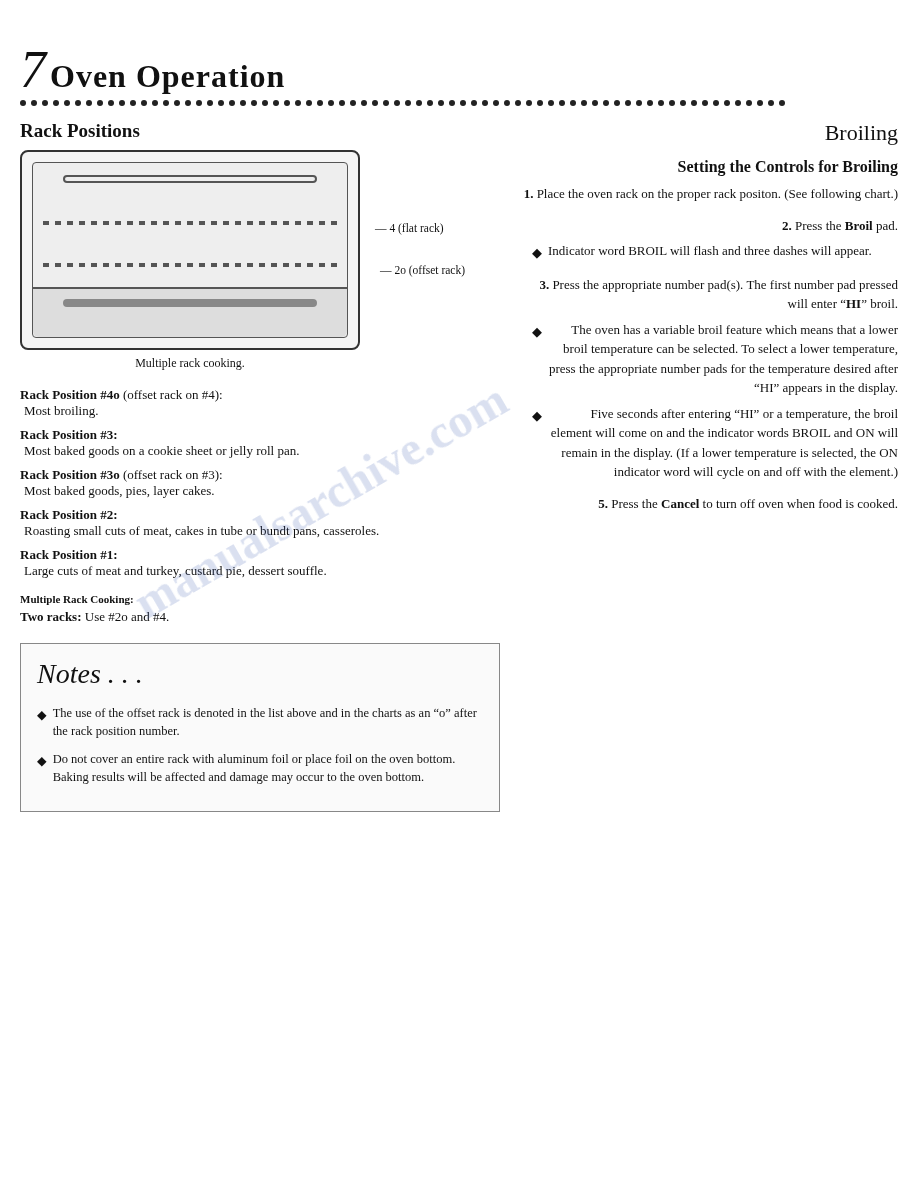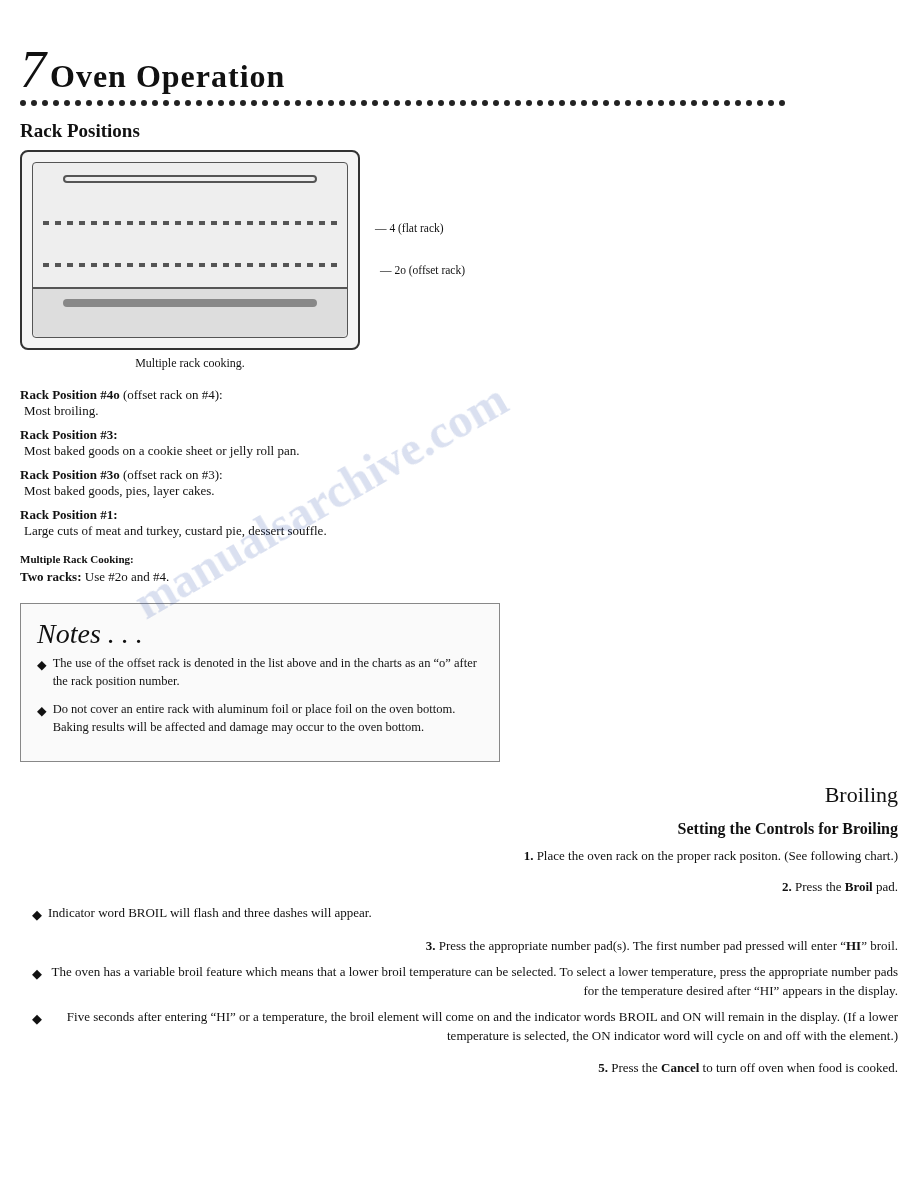--- a/index.html
+++ b/index.html
@@ -50,21 +50,20 @@
       display: inline-block;
       width: 6px;
       height: 6px;
       background: #222;
       border-radius: 50%;
     }
     
     .two-col {
       display: flex;
       gap: 20px;
-      flex-direction: column;
     }
     .left-col {
       width: 480px;
       flex-shrink: 0;
     }
     .right-col {
       flex: 1;
       text-align: right;
     }
     
@@ -153,21 +152,21 @@
       border: 1.5px solid #888;
       padding: 14px 16px;
       margin-top: 18px;
       background: #fafafa;
       width: 100%;
     }
     .notes-title {
       font-family: cursive, 'Times New Roman', serif;
       font-size: 26px;
       font-style: italic;
-      margin-bottom: 4px;
+      margin-bottom: 14px;
     }
     .notes-bullet {
       display: flex;
       gap: 6px;
       margin-bottom: 10px;
       font-size: 12.5px;
       line-height: 1.45;
     }
     .notes-bullet .diamond {
       flex-shrink: 0;
@@ -338,20 +337,24 @@
         <div class="rack-item">
           <span class="rack-item-title">Rack Position #3:</span>
           <div class="rack-item-desc">Most baked goods on a cookie sheet or jelly roll pan.</div>
         </div>
 
         <div class="rack-item">
           <span class="rack-item-title">Rack Position #3o</span><span> (offset rack on #3):</span>
           <div class="rack-item-desc">Most baked goods, pies, layer cakes.</div>
         </div>
 
+        <div class="rack-item">
+          <span class="rack-item-title">Rack Position #2:</span>
+          <div class="rack-item-desc">Roasting small cuts of meat, cakes in tube or bundt pans, casseroles.</div>
+        </div>
 
 
         <div class="rack-item">
           <span class="rack-item-title">Rack Position #1:</span>
           <div class="rack-item-desc">Large cuts of meat and turkey, custard pie, dessert souffle.</div>
         </div>
       </div>
 
       <div style="margin-top:14px;">
         <div class="rack-item-title" style="font-size:11px;">Multiple Rack Cooking:</div>

